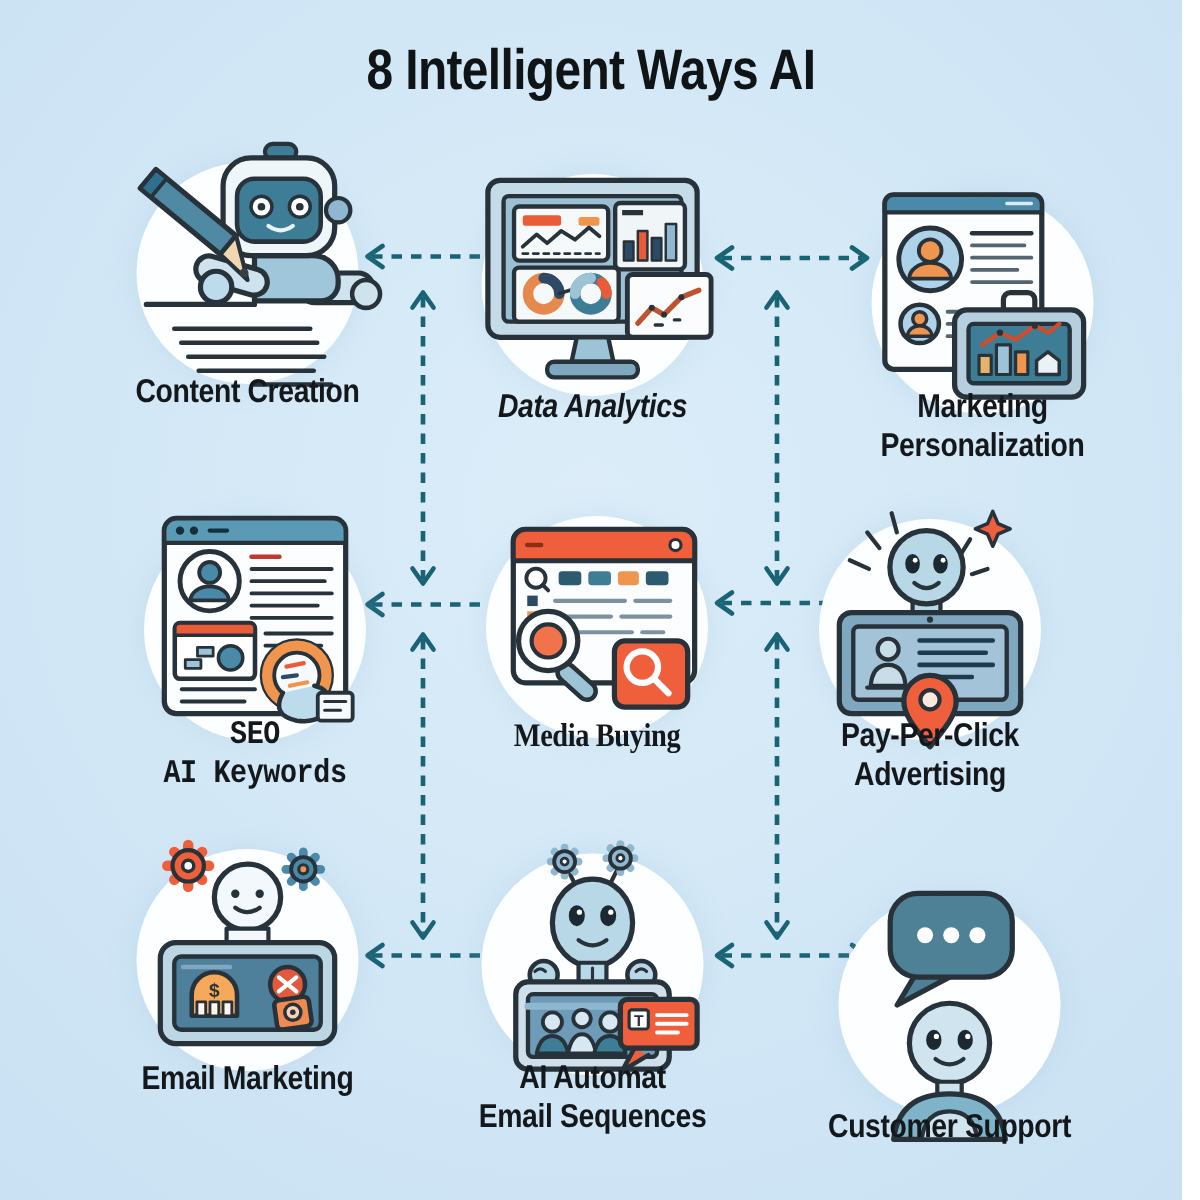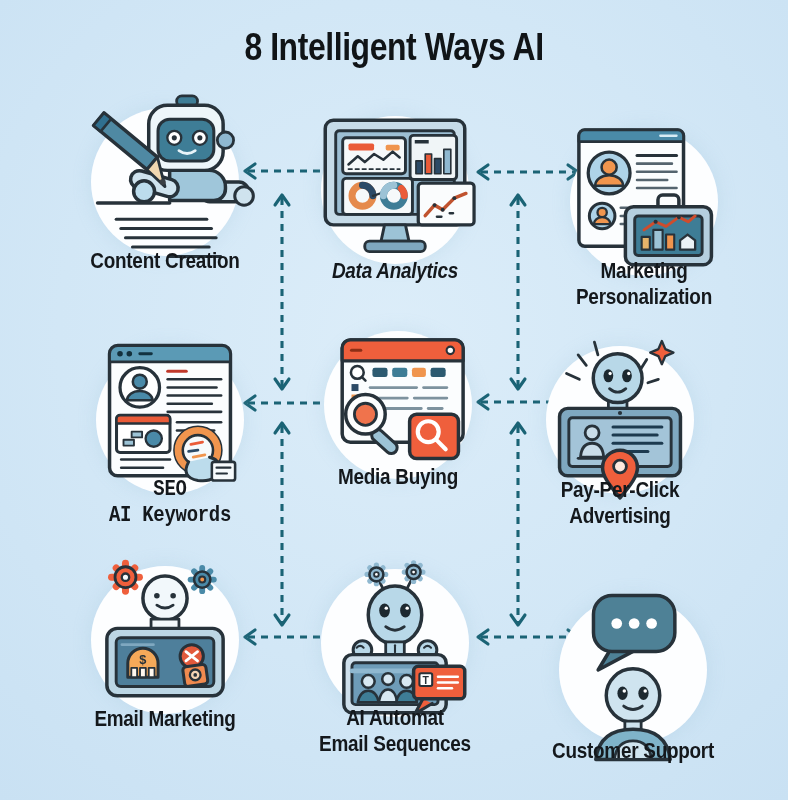--- a/index.html
+++ b/index.html
@@ -163,21 +163,21 @@
         <path d="M71 110 h18 l3 14 h-24 z" fill="#9cc3d6" stroke-width="2.5"></path>
         <rect x="54" y="124" width="52" height="9" rx="4" fill="#7fa8c0" stroke-width="2.5"></rect>
       </g>
     </svg>
     <div class="label" style="top:142px;">
       <div>Data Analytics</div>
         <div></div>
     </div>
   </div>
 
-  <div class="cell" style="left:524px;top:128px;">
+  <div class="cell" style="left:535px;top:128px;">
     <div class="circle"></div>
     <svg class="icon" viewBox="0 0 160 160">
       <g stroke="#27323a" stroke-width="3" stroke-linejoin="round" stroke-linecap="round">
         <rect x="24" y="18" width="90" height="100" rx="5" fill="#fbfdfe"></rect>
         <path d="M24 28 v-5 a5 5 0 0 1 5 -5 h80 a5 5 0 0 1 5 5 v5 z" fill="#4a8aa8" stroke-width="2.4"></path>
         <line x1="94" y1="23" x2="108" y2="23" stroke="#d8ecf5" stroke-width="2"></line>
         <circle cx="50" cy="55" r="18" fill="#aed3e8" stroke-width="2.8"></circle>
         <circle cx="50" cy="50" r="6.5" fill="#f0954e" stroke-width="2.2"></circle>
         <path d="M38 66 a12 9 0 0 1 24 0 z" fill="#f0954e" stroke-width="2.2"></path>
         <line x1="74" y1="40" x2="108" y2="40" stroke-width="2.6"></line>
@@ -247,21 +247,21 @@
         <line x1="120" y1="121" x2="132" y2="121" stroke-width="1.8"></line>
         <line x1="120" y1="126" x2="129" y2="126" stroke-width="1.8"></line>
       </g>
     </svg>
     <div class="label" style="top:131px;">
       <div>SEO</div>
         <div>AI Keywords</div>
     </div>
   </div>
 
-  <div class="cell" style="left:278px;top:331px;">
+  <div class="cell" style="left:278px;top:344px;font-family:Liberation Serif, serif;">
     <div class="circle"></div>
     <svg class="icon" viewBox="0 0 160 160">
       <g stroke="#27323a" stroke-width="3" stroke-linejoin="round" stroke-linecap="round">
         <rect x="32" y="24" width="104" height="88" rx="7" fill="#fbfdfe"></rect>
         <path d="M32 42 v-11 a7 7 0 0 1 7 -7 h90 a7 7 0 0 1 7 7 v11 z" fill="#ef5f3c" stroke-width="2.8"></path>
         <circle cx="125" cy="33" r="3.2" fill="#fff" stroke-width="1.8"></circle>
         <line x1="40" y1="33" x2="48" y2="33" stroke="#8c2f16" stroke-width="2.6"></line>
         <circle cx="45" cy="52" r="5.5" fill="#fff" stroke-width="2.2"></circle>
         <line x1="49" y1="56" x2="52" y2="59" stroke-width="2.2"></line>
         <rect x="58" y="48" width="13" height="8" rx="2" fill="#2c5a70" stroke="none"></rect>

